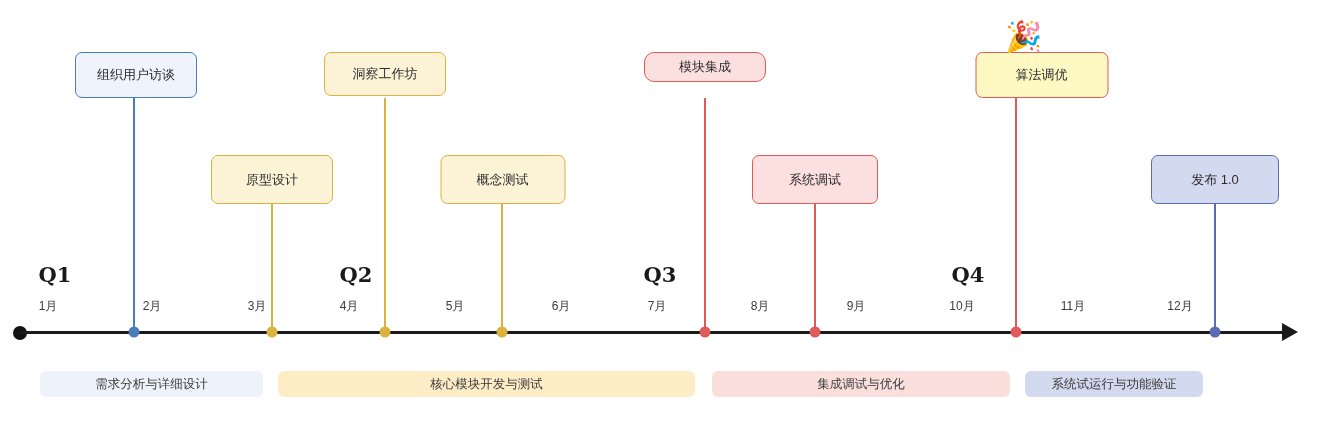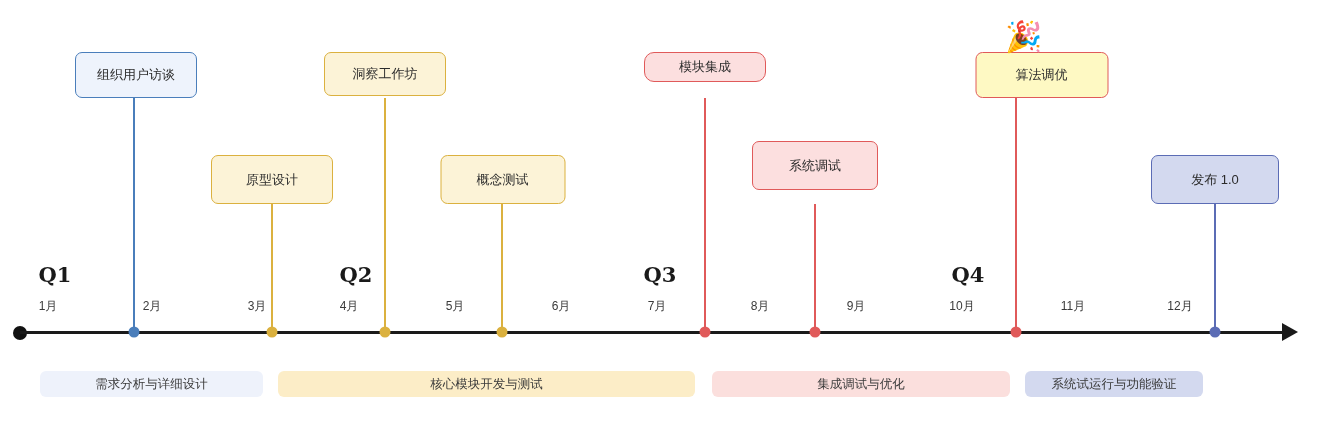--- a/index.html
+++ b/index.html
@@ -68,21 +68,21 @@
       <div class="mline" style="left: 385px; top: 98px; height: 234px; background: rgb(219, 177, 63);"></div>
       <div class="mbox" style="left: 385px; top: 52px; width: 122px; height: 44px; background: rgb(252, 243, 215); border-color: rgb(219, 177, 63);">洞察工作坊</div>
       <div class="mdot" style="left: 385px; background: rgb(219, 177, 63);"></div>
       <div class="mline" style="left: 502px; top: 204px; height: 128px; background: rgb(219, 177, 63);"></div>
       <div class="mbox" style="left: 502.5px; top: 155px; width: 125px; height: 49px; background: rgb(252, 243, 215); border-color: rgb(219, 177, 63);">概念测试</div>
       <div class="mdot" style="left: 502px; background: rgb(219, 177, 63);"></div>
       <div class="mline" style="left: 705px; top: 98px; height: 234px; background: rgb(224, 90, 90);"></div>
       <div class="mbox" style="left: 705px; top: 52px; width: 122px; height: 30px; background: rgb(252, 223, 223); border-color: rgb(224, 90, 90); border-radius: 10px;">模块集成</div>
       <div class="mdot" style="left: 705px; background: rgb(224, 90, 90);"></div>
       <div class="mline" style="left: 815px; top: 204px; height: 128px; background: rgb(224, 90, 90);"></div>
-      <div class="mbox" style="left: 815px; top: 141px; width: 126px; height: 49px; background: rgb(252, 223, 223); border-color: rgb(224, 90, 90);">系统调试</div>
+      <div class="mbox" style="left: 815px; top: 155px; width: 126px; height: 49px; background: rgb(252, 223, 223); border-color: rgb(224, 90, 90);">系统调试</div>
       <div class="mdot" style="left: 815px; background: rgb(224, 90, 90);"></div>
       <div class="mline" style="left: 1016px; top: 98px; height: 234px; background: rgb(224, 90, 90);"></div>
       <div class="mbox" style="left: 1013.5px; top: 52px; width: 133px; height: 46px; background: #fef9c3; border-color: rgb(224, 90, 90); margin-left: 28px;">算法调优</div>
       <div class="emoji" style="left: 1005px; top: 22px;">🎉</div>
       <div class="mdot" style="left: 1016px; background: rgb(224, 90, 90);"></div>
       <div class="mline" style="left: 1215px; top: 204px; height: 128px; background: rgb(91, 108, 181);"></div>
       <div class="mbox" style="left: 1215px; top: 155px; width: 128px; height: 49px; background: rgb(211, 217, 239); border-color: rgb(91, 108, 181);">发布 1.0</div>
       <div class="mdot" style="left: 1215px; background: rgb(91, 108, 181);"></div>
     </div>
   <div id="phases">

